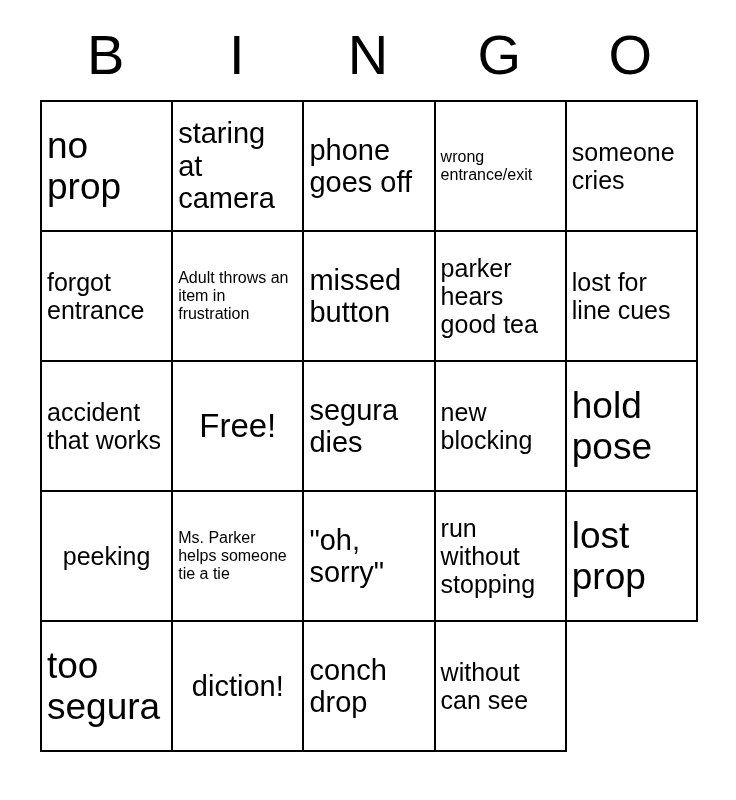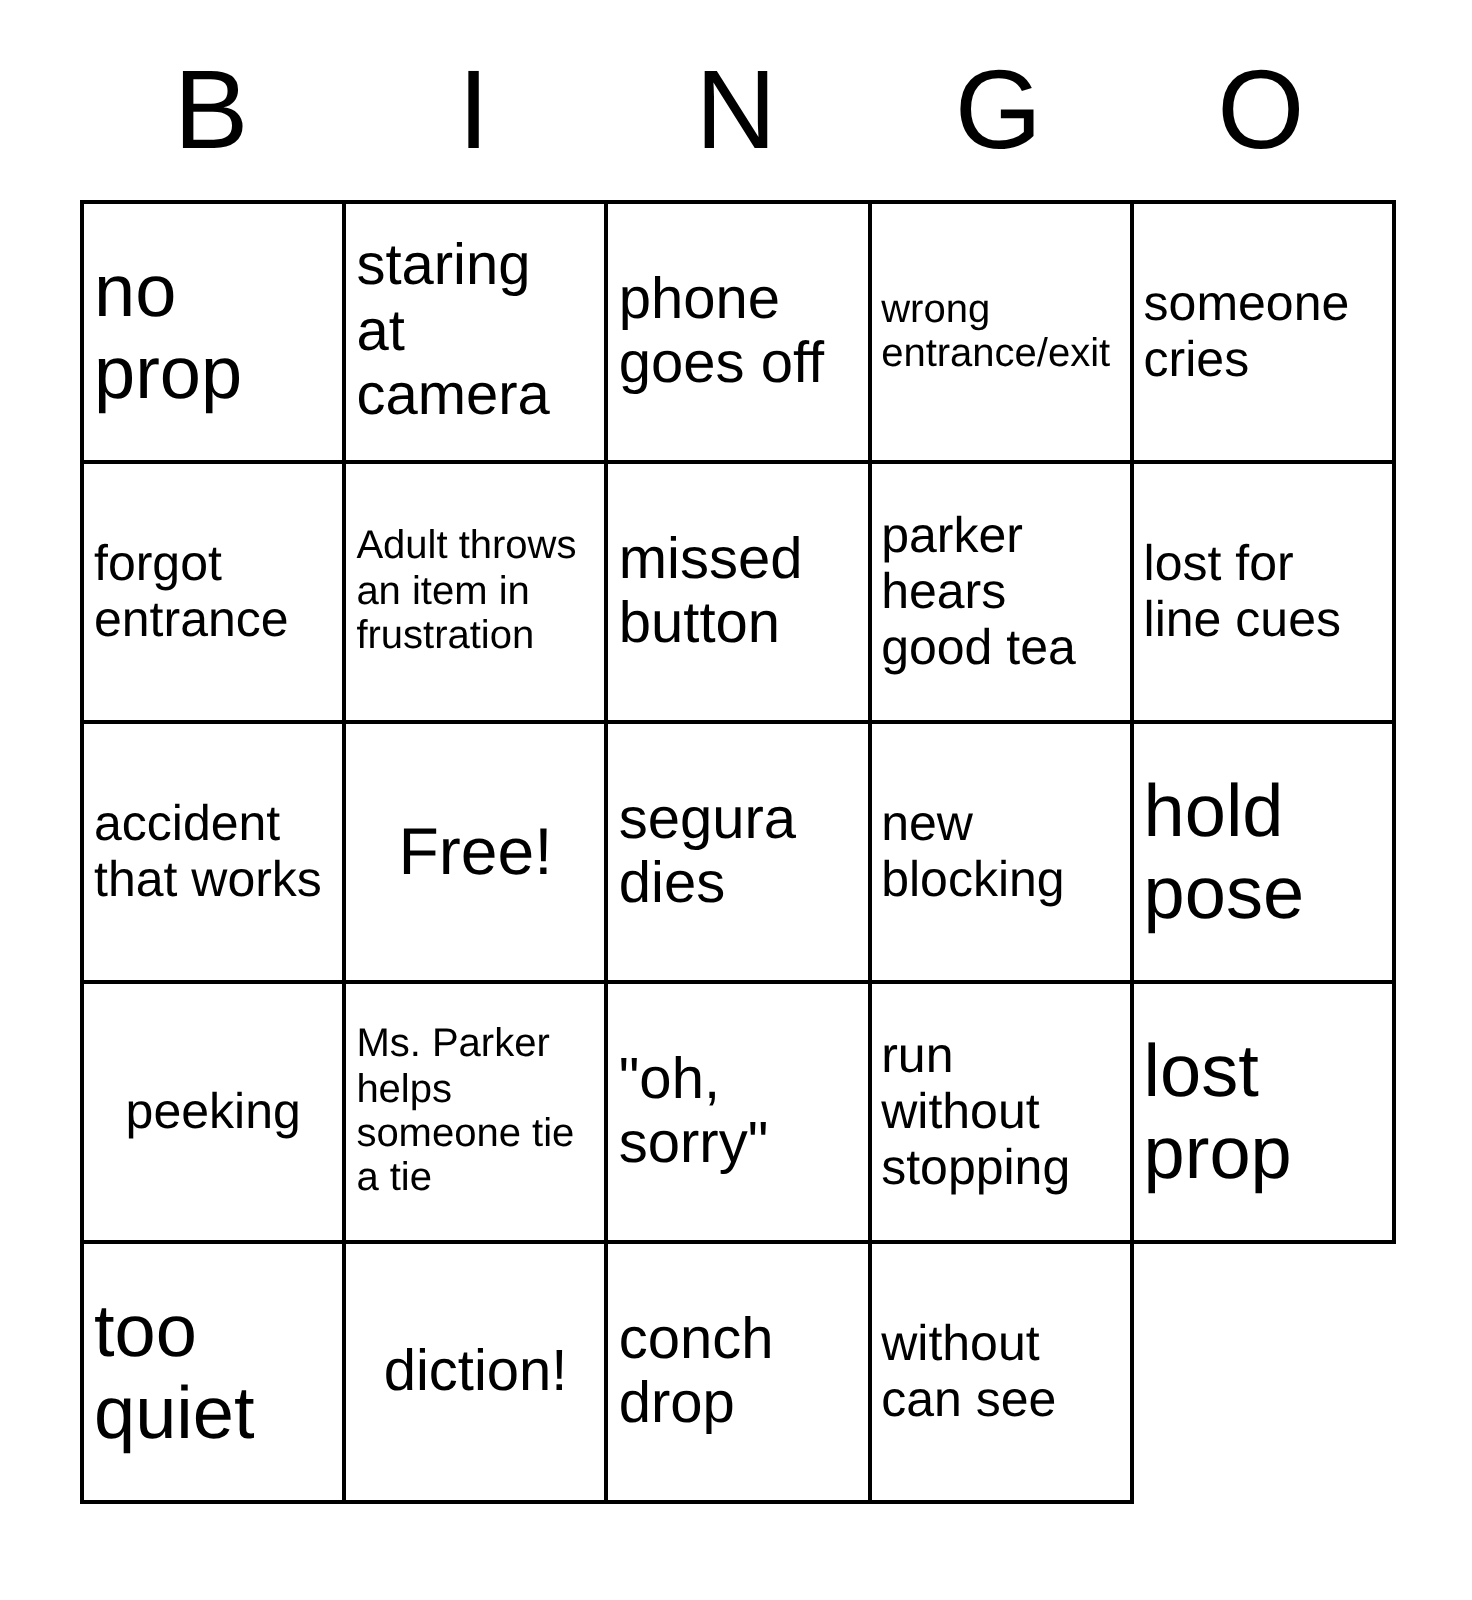--- a/index.html
+++ b/index.html
@@ -57,21 +57,21 @@
   }
   .cell span {
     display: block;
     line-height: 1.12;
     word-wrap: break-word;
   }
   
   .s-xl span { font-size: 37px; }
   .s-lg span { font-size: 29px; }
   .s-md span { font-size: 25px; }
-  .s-sm span { font-size: 20px; }
+  .s-sm span { font-size: 16px; }
   .s-xs span { font-size: 17px; line-height: 1.18; }
   .s-free span { font-size: 33px; }
 </style>
 </head>
 <body>
 
 <div id="board">
 
   <div id="header">
     <div class="letter">B</div>
@@ -136,21 +136,21 @@
       <div class="cell s-lg">
         <span>"oh, sorry"</span>
       </div>
       <div class="cell s-md">
         <span>run without stopping</span>
       </div>
       <div class="cell s-xl">
         <span>lost prop</span>
       </div>
       <div class="cell s-xl">
-        <span>too quiet</span>
+        <span>too segura</span>
       </div>
       <div class="cell s-lg">
         <span>diction!</span>
       </div>
       <div class="cell s-lg">
         <span>conch drop</span>
       </div>
       <div class="cell s-md">
         <span>without can see</span>
       </div>

